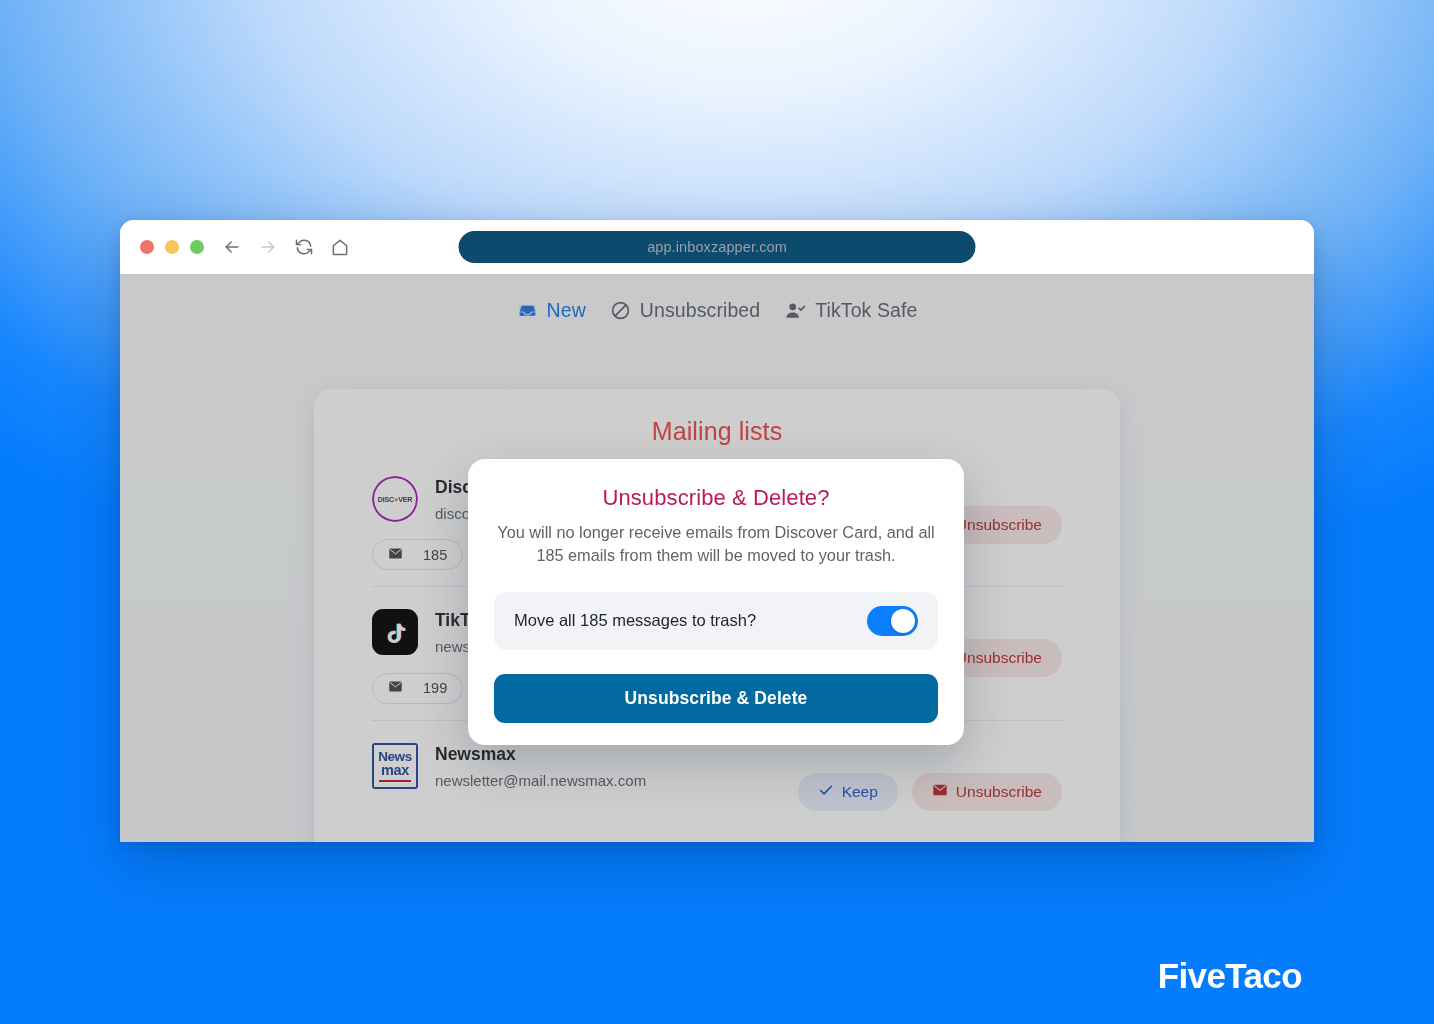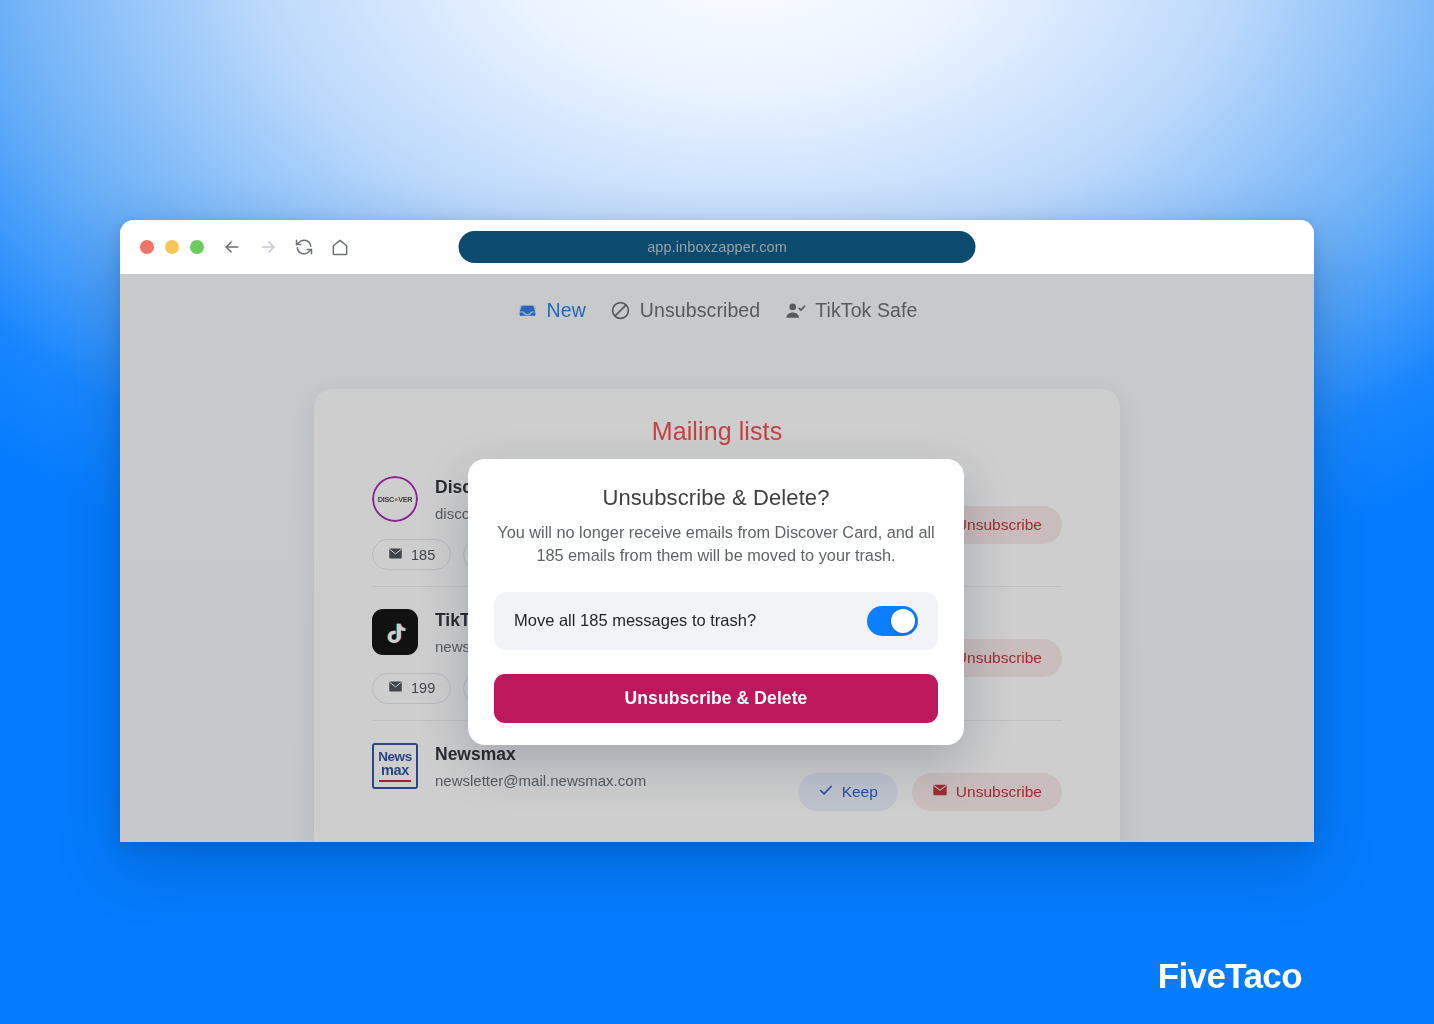--- a/index.html
+++ b/index.html
@@ -127,21 +127,21 @@
     border-radius: 19px;
     font-size: 15.5px; font-weight: 500;
     cursor: pointer; border: none;
     font-family: "Liberation Sans", sans-serif;
   }
   .btn-keep { background: #e8effc; color: #1a56c4; }
   .btn-unsub { background: #f8e7e7; color: #b9282e; }
 
   .pills { display: flex; gap: 12px; margin-top: 16px; }
   .pill {
-    display: flex; align-items: center; gap: 8px;
+    display: flex; align-items: center; gap: 20px;
     height: 31px; padding: 0 15px;
     border: 1px solid #dfe3e8;
     border-radius: 16px;
     font-size: 14.5px; color: #41464c; font-weight: 500;
     background: #fff;
   }
 
   
   .dim {
     position: absolute; inset: 0;
@@ -155,21 +155,21 @@
     left: 348px; top: 185px;
     width: 496px;
     background: #ffffff;
     border-radius: 17px;
     z-index: 30;
     padding: 26px 26px 22px 26px;
     box-shadow: 0 18px 48px rgba(10,30,60,.22);
   }
   .modal-title {
     text-align: center;
-    font-size: 22px; font-weight: 500; color: #404040;
+    font-size: 22px; font-weight: 500; color: #be185d;
     letter-spacing: .1px;
   }
   .modal-body {
     text-align: center;
     font-size: 16.3px; color: #5f6368;
     line-height: 1.43;
     margin-top: 10px;
     padding: 0 2px;
   }
   .toggle-row {
@@ -187,21 +187,21 @@
   }
   .toggle .knob {
     position: absolute; top: 3px; right: 3px;
     width: 24px; height: 24px; border-radius: 50%;
     background: #fff;
     box-shadow: 0 1px 3px rgba(0,0,0,.22);
   }
   .cta {
     margin-top: 24px;
     width: 100%; height: 49px;
-    background: #be185d;
+    background: #0369a1;
     border: none; border-radius: 11px;
     color: #ffffff; font-size: 17.5px; font-weight: 700;
     cursor: pointer;
     font-family: "Liberation Sans", sans-serif;
     letter-spacing: .1px;
   }
 
   
   .watermark {
     position: absolute;

